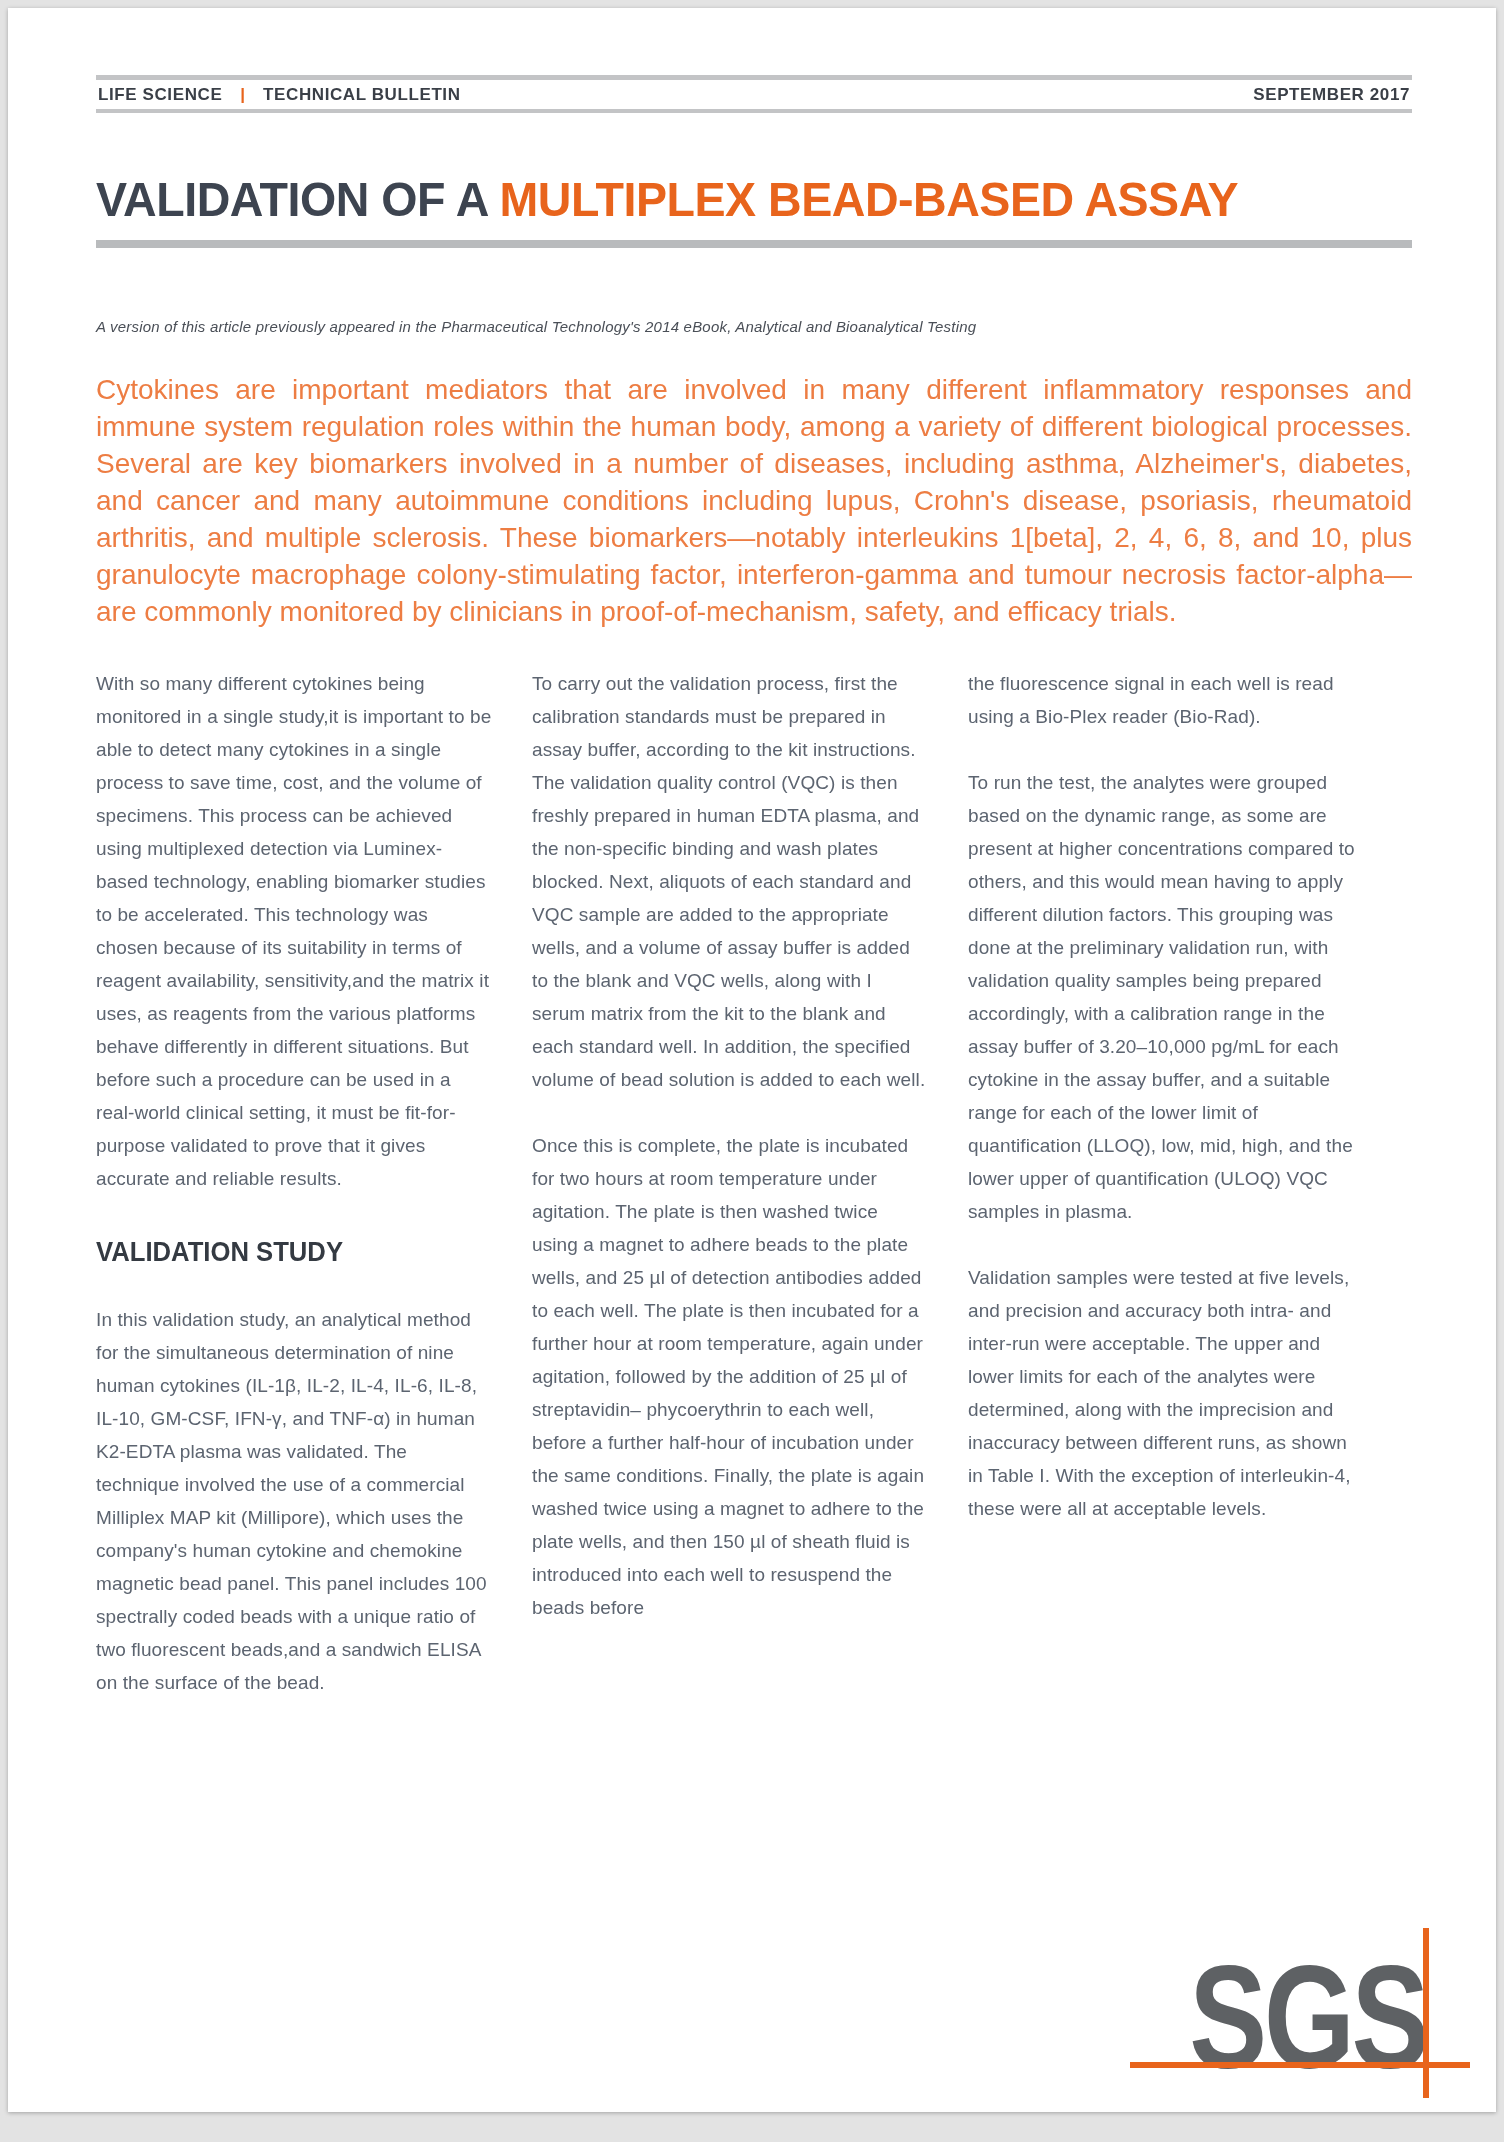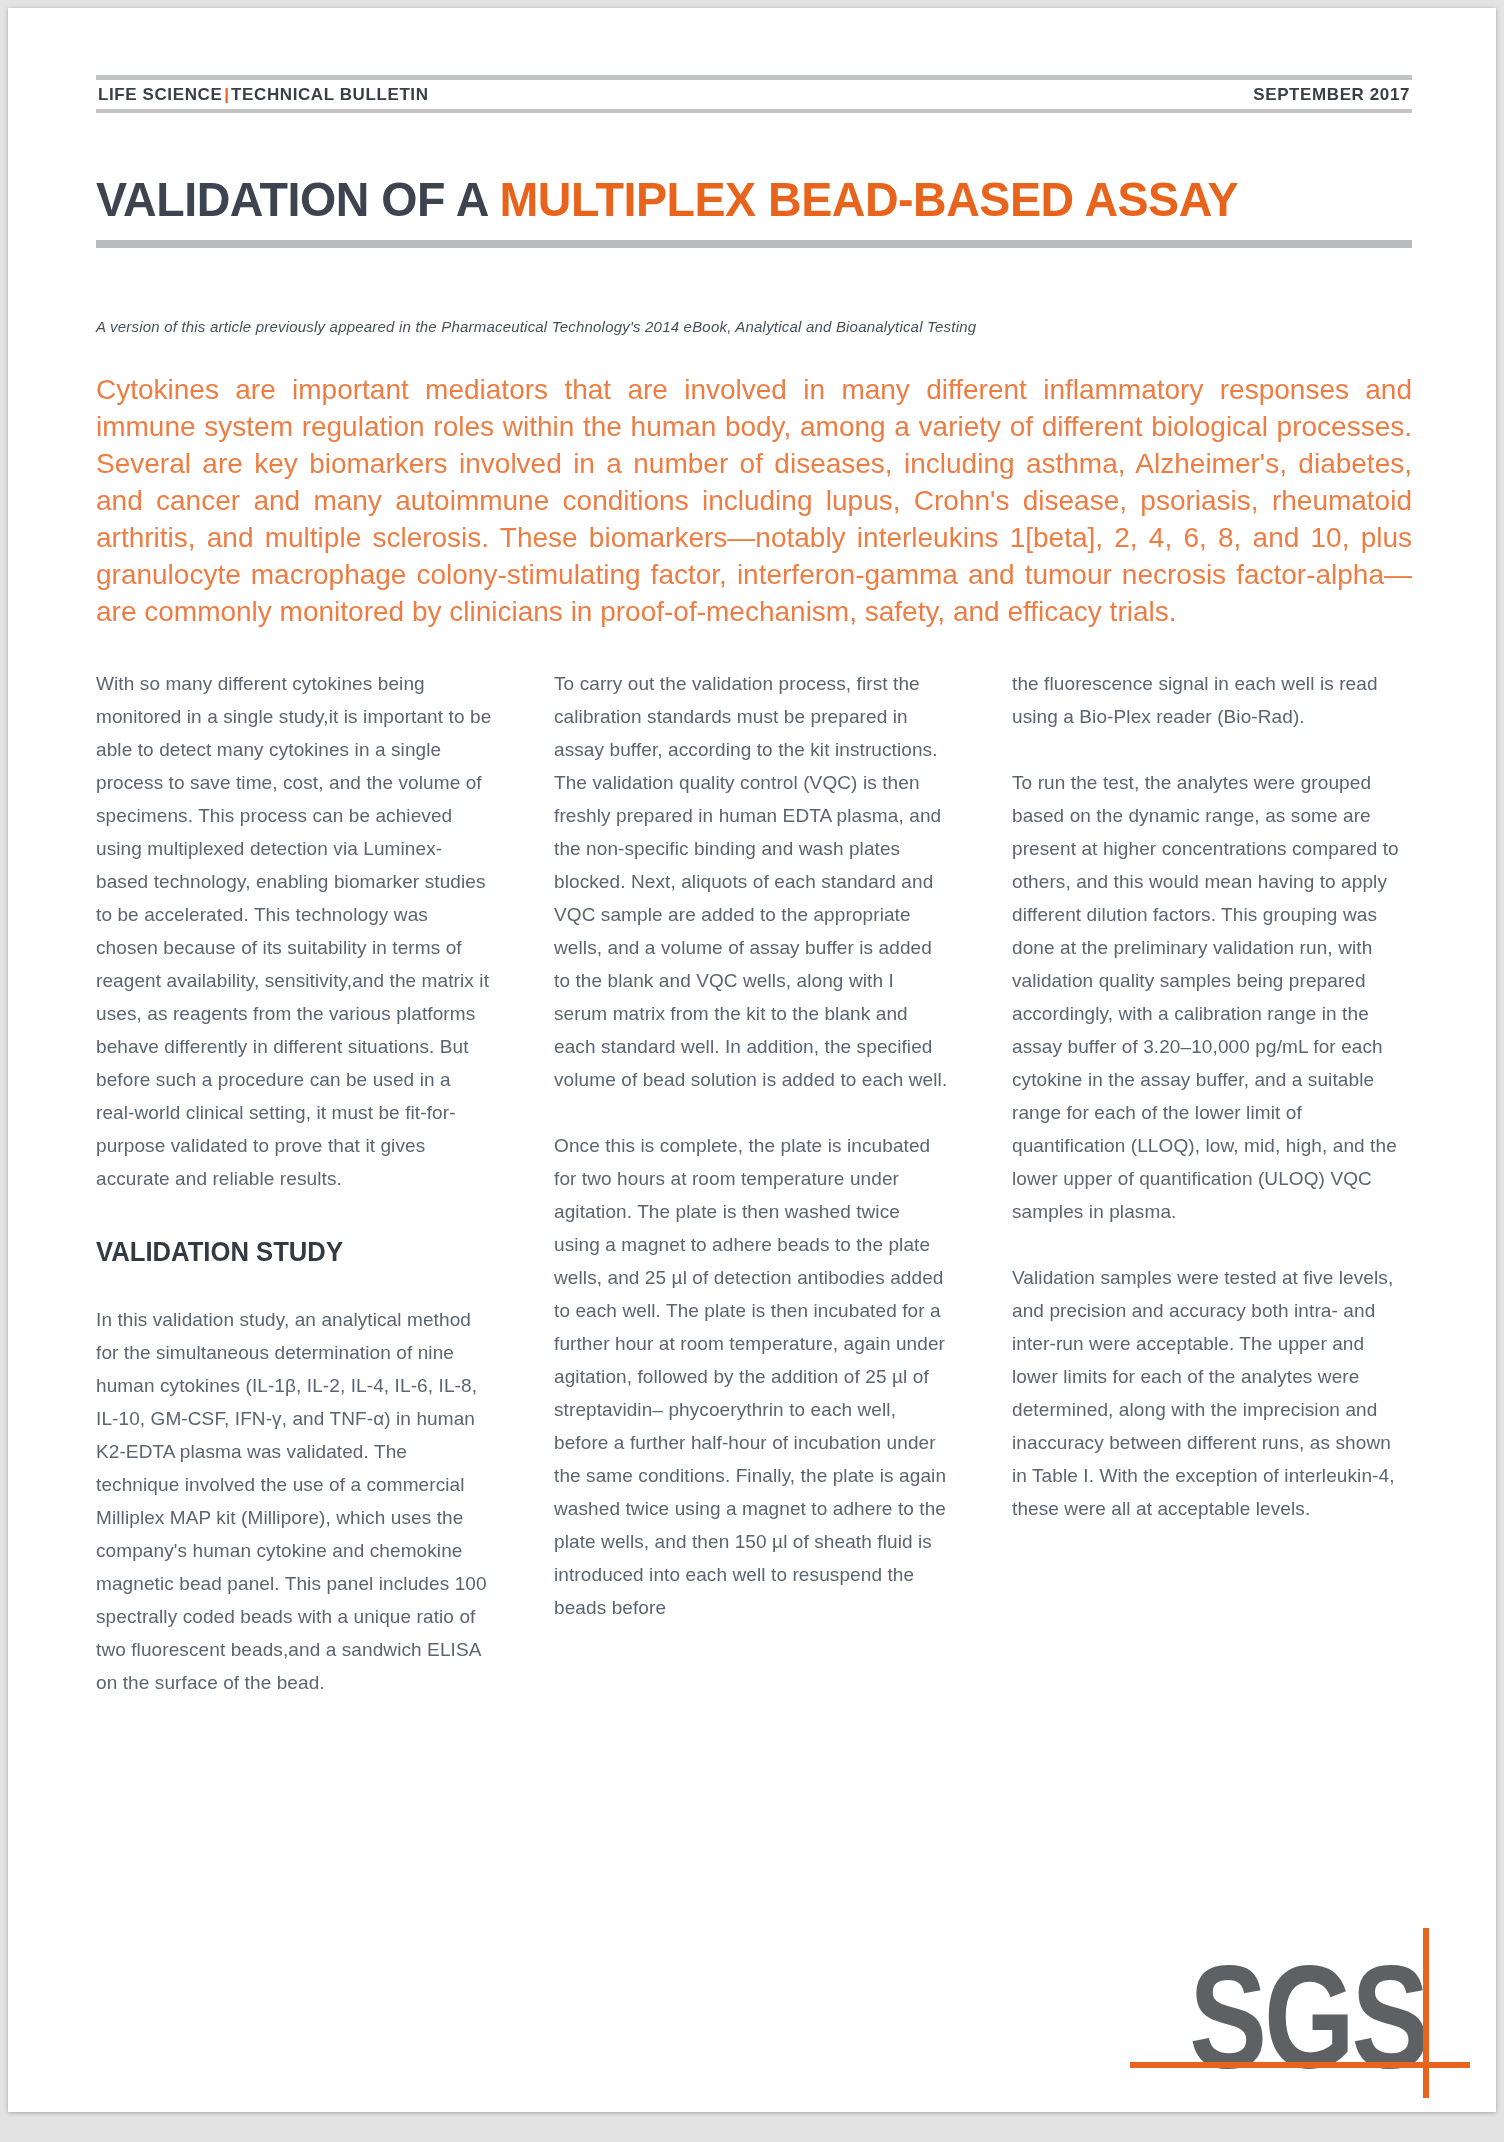--- a/index.html
+++ b/index.html
@@ -20,21 +20,21 @@
   .content{
     padding:0 84px 0 88px;
   }
   
   .rule{height:4px;background:#c3c4c6;}
   .rule-top{margin-top:67px;height:5px;}
   .header-row{
     display:flex;justify-content:space-between;align-items:center;
     padding:5px 2px 4px 2px;
   }
-  .header-left{display:flex;align-items:flex-start;gap:2px;}
+  .header-left{display:flex;align-items:flex-start;gap:18px;}
   .hdr-txt{
     font-size:17px;font-weight:700;color:#3a3f47;
     letter-spacing:.6px;
   }
   .hdr-sep{color:#e8641c;font-weight:700;font-size:17px;}
   
   .title{
     margin:60px 0 0 0;
     font-size:49px;line-height:52px;font-weight:700;
     color:#3d4450;letter-spacing:-.5px;
@@ -57,21 +57,21 @@
   
   .lead{
     margin-top:36px;
     font-size:28px;line-height:37px;
     color:#ed7d43;
     text-align:justify;
   }
   
   .cols{
     margin-top:37px;
-    display:flex;gap:62px;
+    display:flex;gap:40px;
     min-height:1010px;
   }
   .col{width:396px;}
   .col p{
     margin:0 0 33px 0;
     font-size:19px;line-height:33px;
     color:#5c6470;letter-spacing:.1px;
   }
   .col h2{
     margin:42px 0 36px 0;

